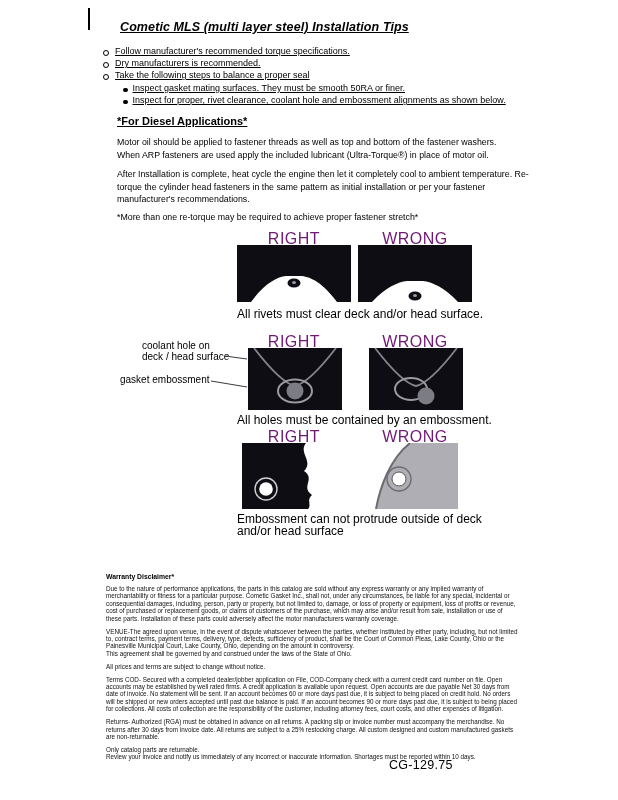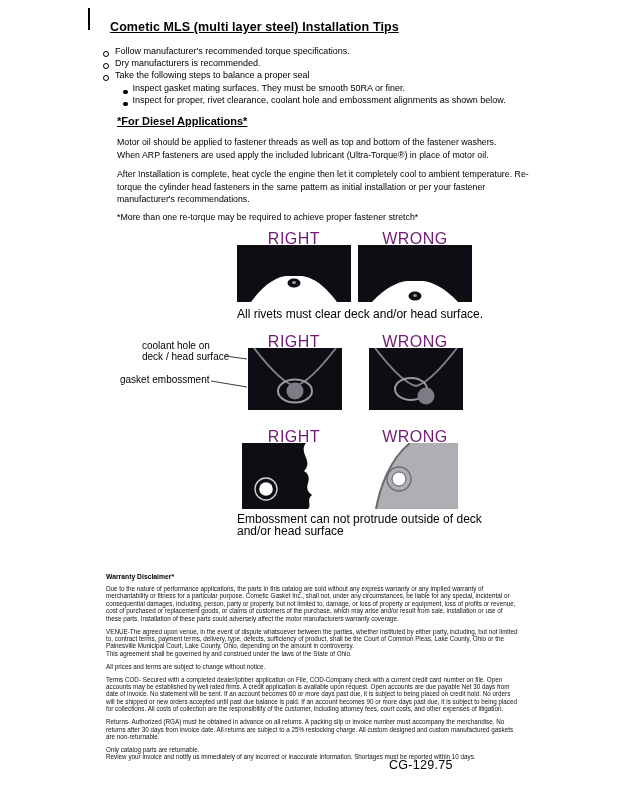--- a/index.html
+++ b/index.html
@@ -1,25 +1,25 @@
 <!DOCTYPE html>
 <html><head>
 <meta charset="utf-8">
 <style>
   html,body{margin:0;padding:0;background:#ffffff;}
   .page{position:relative;width:618px;height:800px;background:#ffffff;font-family:"Liberation Sans",sans-serif;color:#000;overflow:hidden;}
   .abs{position:absolute;}
 
   .artifact{left:88px;top:8px;width:2px;height:22px;background:#000;}
 
-  .title{left:110px;top:20px;font-size:12.5px;font-weight:bold;text-decoration:underline;letter-spacing:.1px;}
+  .title{left:120px;top:20px;font-size:12.5px;font-weight:bold;text-decoration:underline;letter-spacing:.1px;font-style:italic;}
 
   .tips{left:103px;top:45px;font-size:9px;line-height:12px;}
   .subtips{left:123px;top:82px;font-size:9px;line-height:12px;}
-  .tip-row{display:flex;align-items:flex-end;}
+  .tip-row{display:flex;align-items:center;text-decoration:underline;}
   .b1{width:4px;height:4px;border:1px solid #000;border-radius:50%;margin:3px 6px 0 0;flex:0 0 auto;}
   .b2{width:4.5px;height:4.5px;background:#000;border-radius:50%;margin:3.5px 5px 0 0;flex:0 0 auto;}
 
   .diesel-h{left:117px;top:115px;font-size:11px;font-weight:bold;text-decoration:underline;}
   .bodytext{font-size:8.8px;line-height:12.5px;}
   .p1{left:117px;top:136px;width:430px;white-space:pre-line;}
   .p2{left:117px;top:168px;width:412px;}
   .p3{left:117px;top:211px;width:420px;}
 
   .dg-hdr{font-size:16px;color:#701a75;text-align:center;letter-spacing:.5px;}
@@ -118,20 +118,21 @@
     <path d="M6,0 C26,26 38,36 47,38 C56,36 68,26 88,0" stroke="#84848c" stroke-width="1.8" fill="none"></path>
     <ellipse cx="47" cy="43" rx="17" ry="11.5" stroke="#9a9aa0" stroke-width="2" fill="none"></ellipse>
     <circle cx="47" cy="43" r="8.5" fill="#7c7c84"></circle>
   </svg>
   <svg class="abs img-r2w" width="94" height="62" viewBox="0 0 94 62">
     <rect width="94" height="62" fill="#0d0d13"></rect>
     <path d="M6,0 C26,26 38,36 47,38 C56,36 68,26 88,0" stroke="#84848c" stroke-width="1.8" fill="none"></path>
     <ellipse cx="42" cy="41" rx="16" ry="11" stroke="#9a9aa0" stroke-width="2" fill="none"></ellipse>
     <circle cx="57" cy="48" r="8.5" fill="#7c7c84"></circle>
   </svg>
+  <div class="abs caption cap2">All holes must be contained by an embossment.</div>
 
   <div class="abs dg-hdr col1 hdr3">RIGHT</div>
   <div class="abs dg-hdr col2 hdr3">WRONG</div>
 
   <svg class="abs img-r3r" width="94" height="66" viewBox="0 0 94 66">
     <path d="M0,0 H64 C56,10 72,18 62,28 C74,36 58,44 70,52 C64,57 70,62 66,66 H0 Z" fill="#0d0d13"></path>
     <circle cx="24" cy="46" r="11" stroke="#cfcfd4" stroke-width="1.4" fill="none"></circle>
     <circle cx="24" cy="46" r="6.8" fill="#ffffff"></circle>
   </svg>
   <svg class="abs img-r3w" width="94" height="66" viewBox="0 0 94 66">

